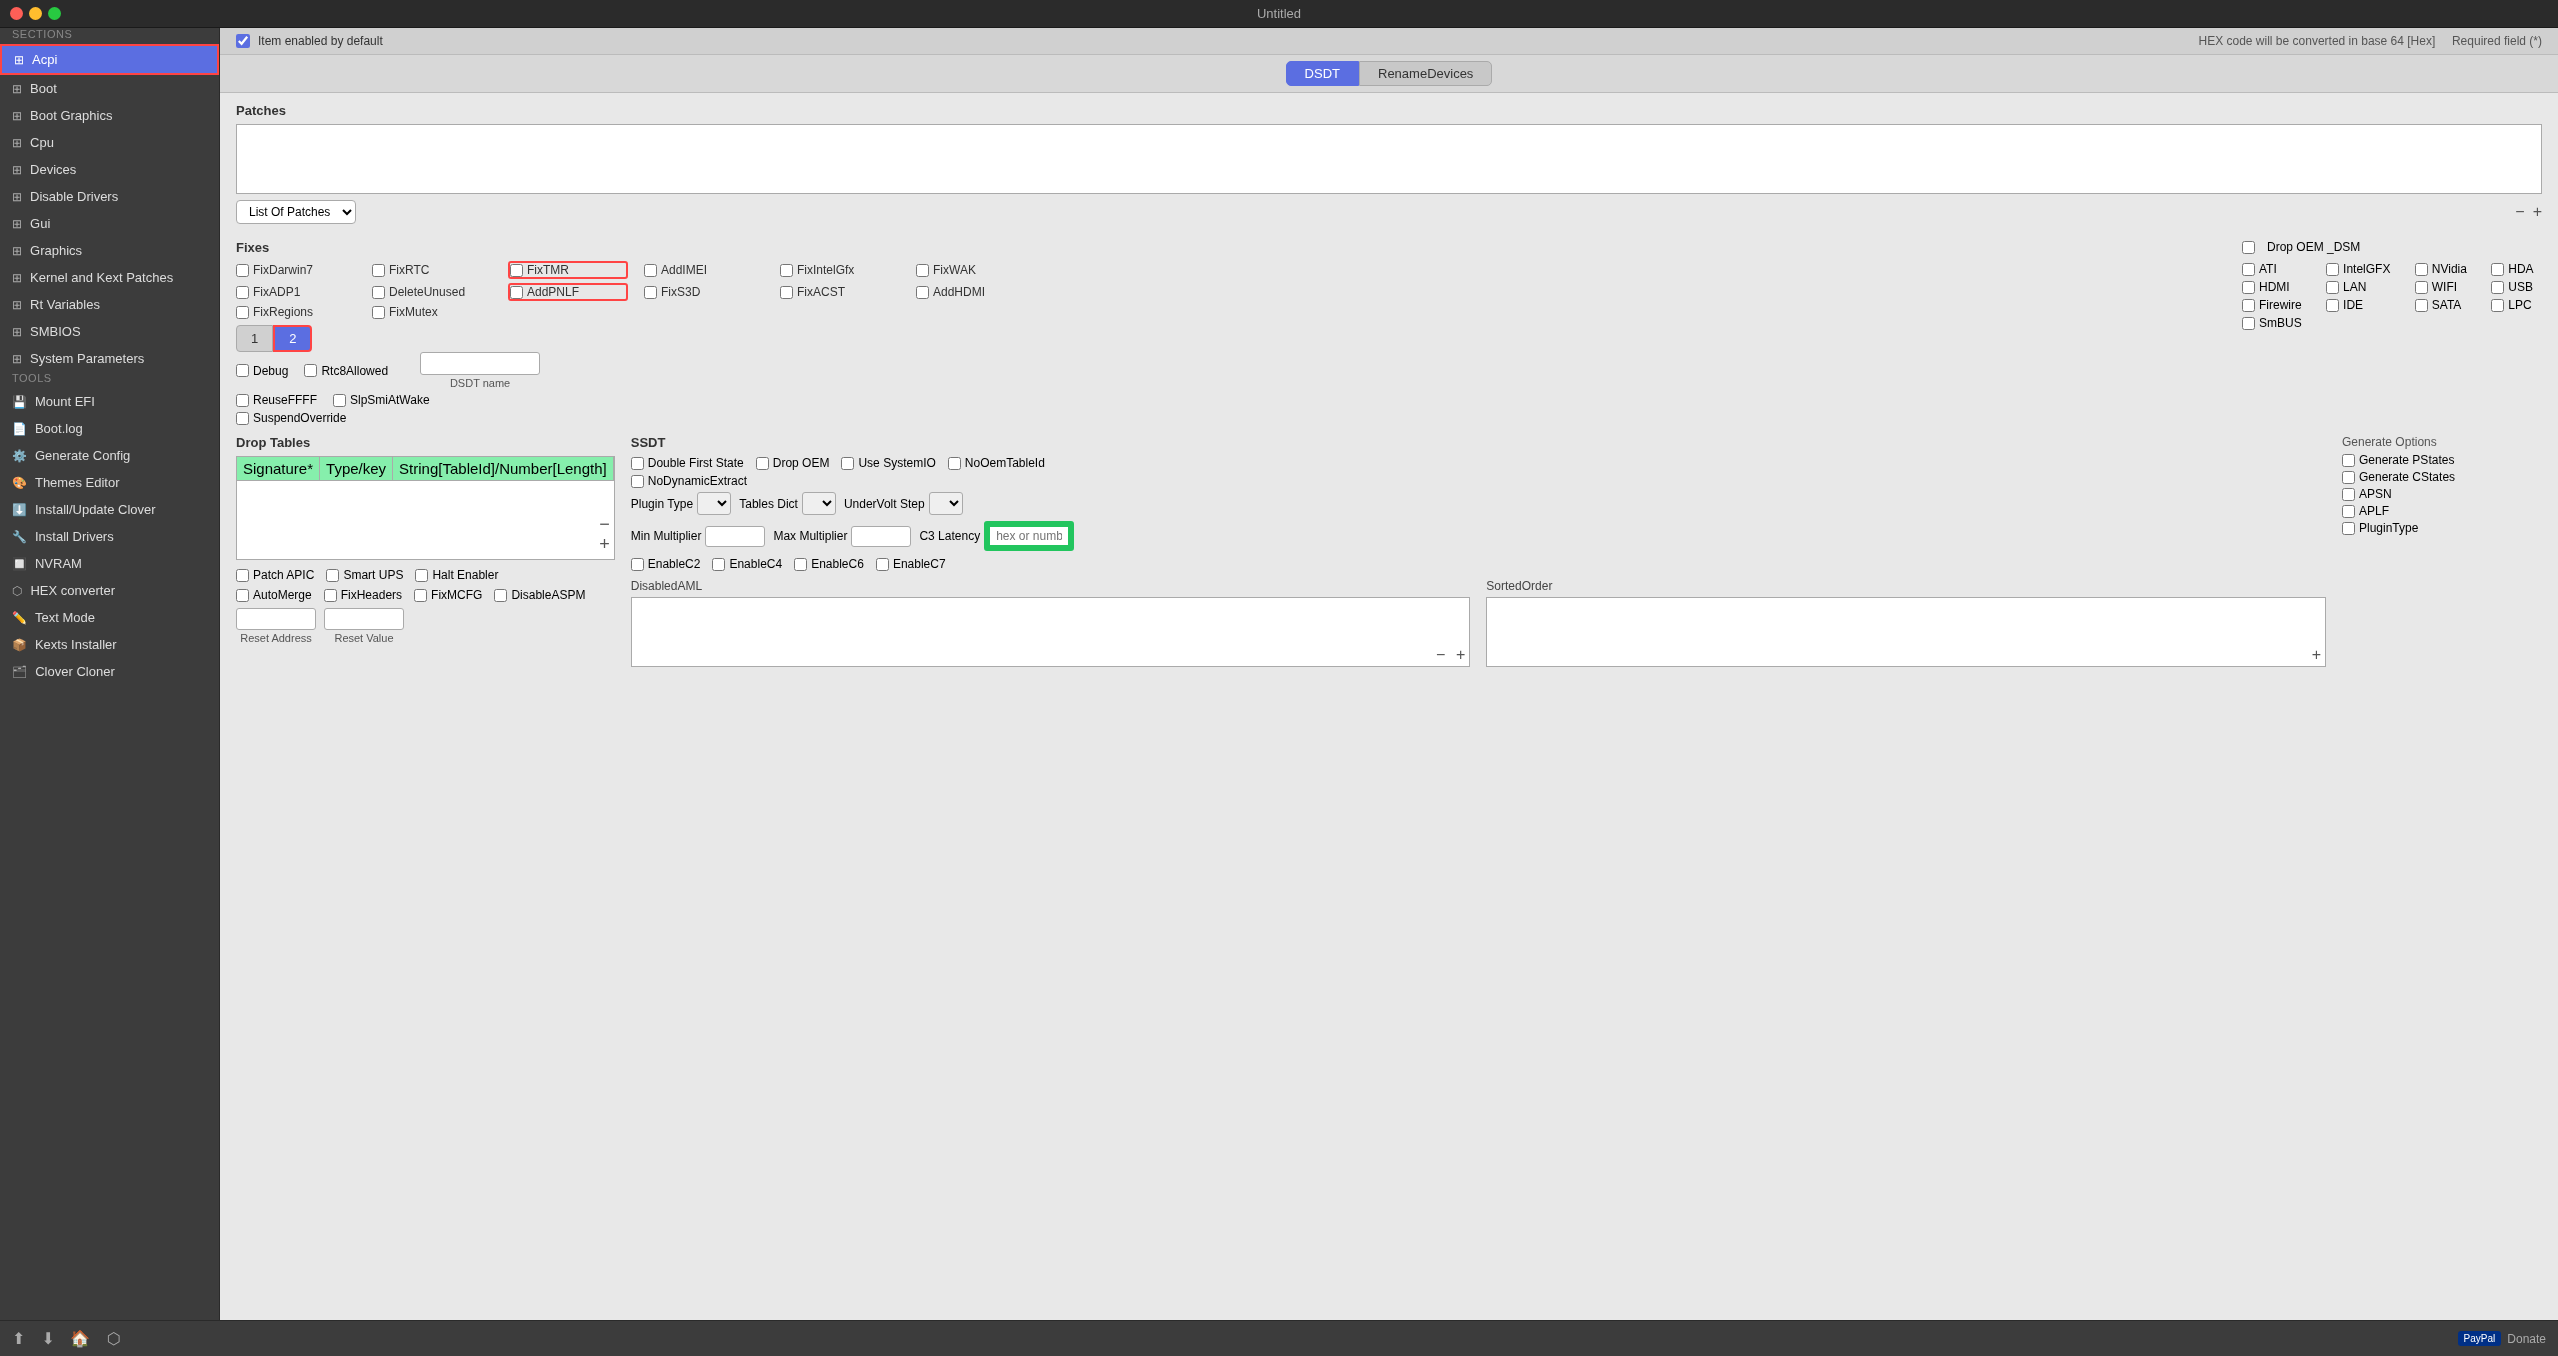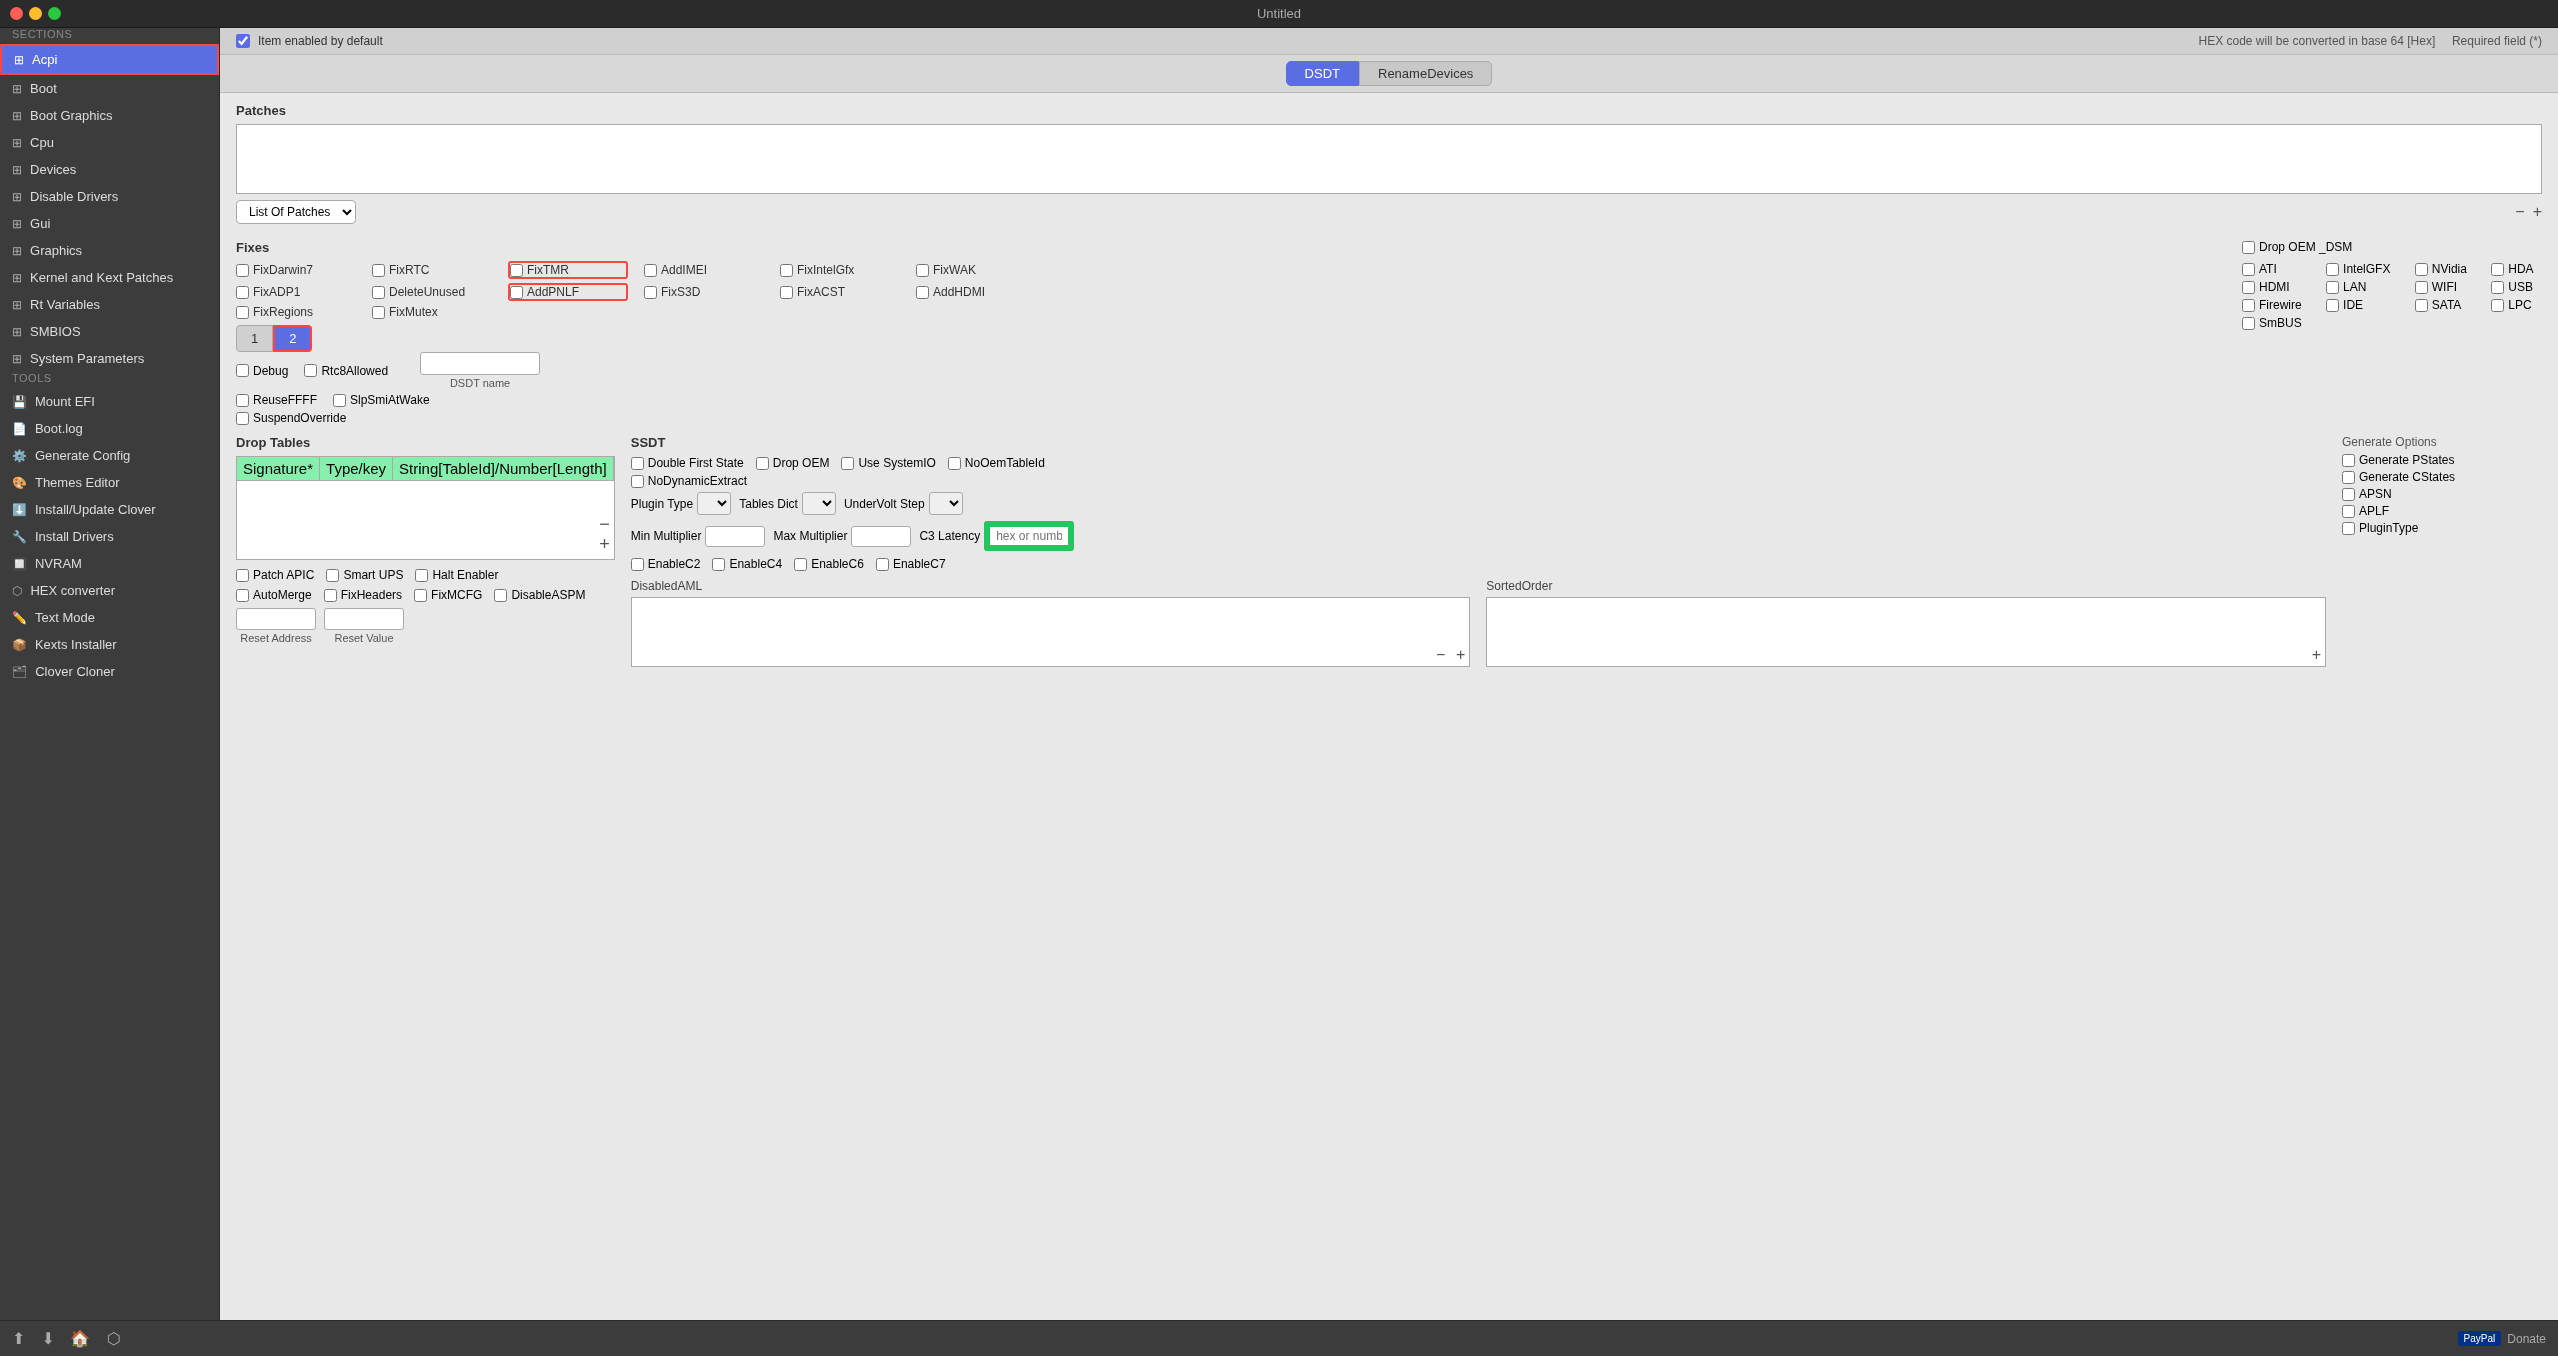--- a/index.html
+++ b/index.html
@@ -166,21 +166,21 @@
       padding: 4px 14px;
       border: 1px solid #aaa;
       background: #d0d0d0;
       cursor: pointer;
       font-size: 13px;
       color: #333;
     }
     .num-btn.active { background: #5b6ee1; color: white; border-color: #5b6ee1; }
     .num-btn:first-child { border-radius: 4px 0 0 4px; }
     .num-btn:last-child { border-radius: 0 4px 4px 0; }
-    .drop-oem { display: flex; align-items: center; gap: 4px; font-size: 12px; margin-bottom: 8px; }
+    .drop-oem { display: flex; align-items: center; gap: 12px; font-size: 12px; margin-bottom: 8px; }
     .hardware-grid { display: grid; grid-template-columns: repeat(4, auto); gap: 4px 16px; font-size: 12px; }
     .hw-item { display: flex; align-items: center; gap: 4px; }
 
     
     .fixes-container { display: flex; gap: 20px; }
     .fixes-left { flex: 1; }
     .fixes-right-panel { flex: 0 0 300px; }
 
     
     .debug-section { margin-bottom: 10px; }

